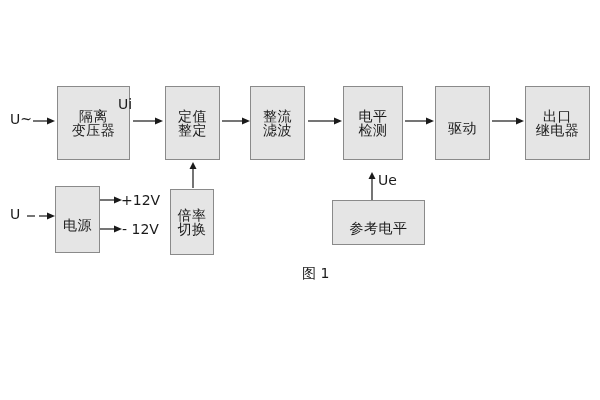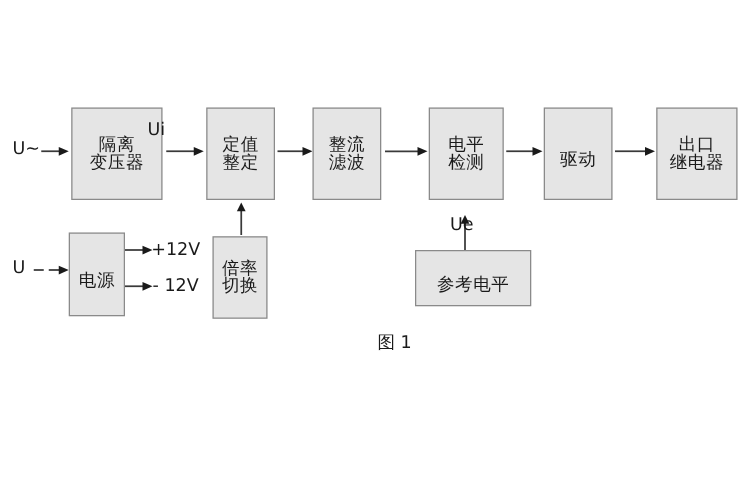--- a/index.html
+++ b/index.html
@@ -194,21 +194,21 @@
     <span class="ln">倍率</span>
     <span class="ln">切换</span>
   </div>
 
   <div class="varrow" style="left:367px; top:172px; height:28px;">
     <svg width="10" height="28" viewBox="0 0 10 28">
       <line x1="5" y1="28" x2="5" y2="6" stroke="#3a3a3a" stroke-width="1.4"></line>
       <polygon points="1.5,7 5,0 8.5,7" fill="#1a1a1a"></polygon>
     </svg>
   </div>
-  <div class="lbl" style="left:360px; top:173px;">Ue</div>
+  <div class="lbl" style="left:378px; top:173px;">Ue</div>
 
   <div class="box single" style="left:332px; top:200px; width:93px; height:45px;">
     <span class="ln">参考电平</span>
   </div>
 
   <div class="caption" style="left:302px; top:265px;">图 1</div>
 
 </div>
 
 </body></html>

